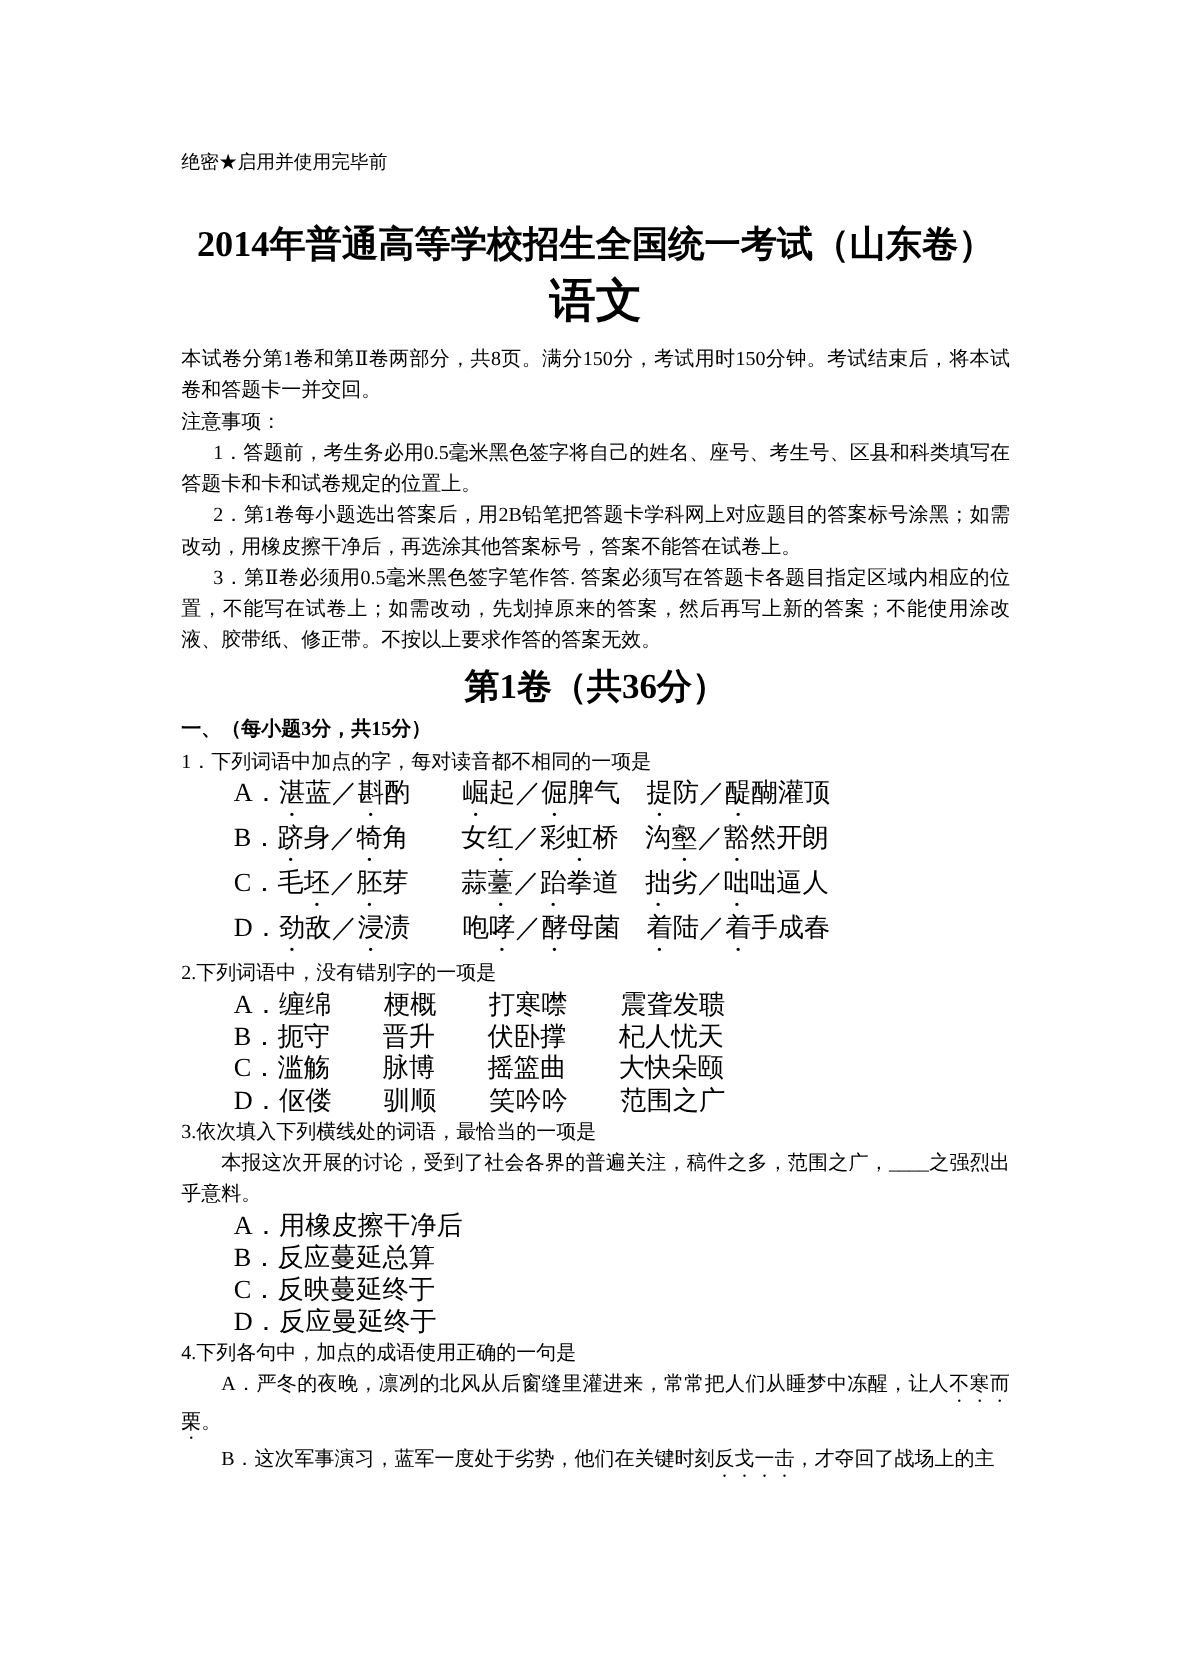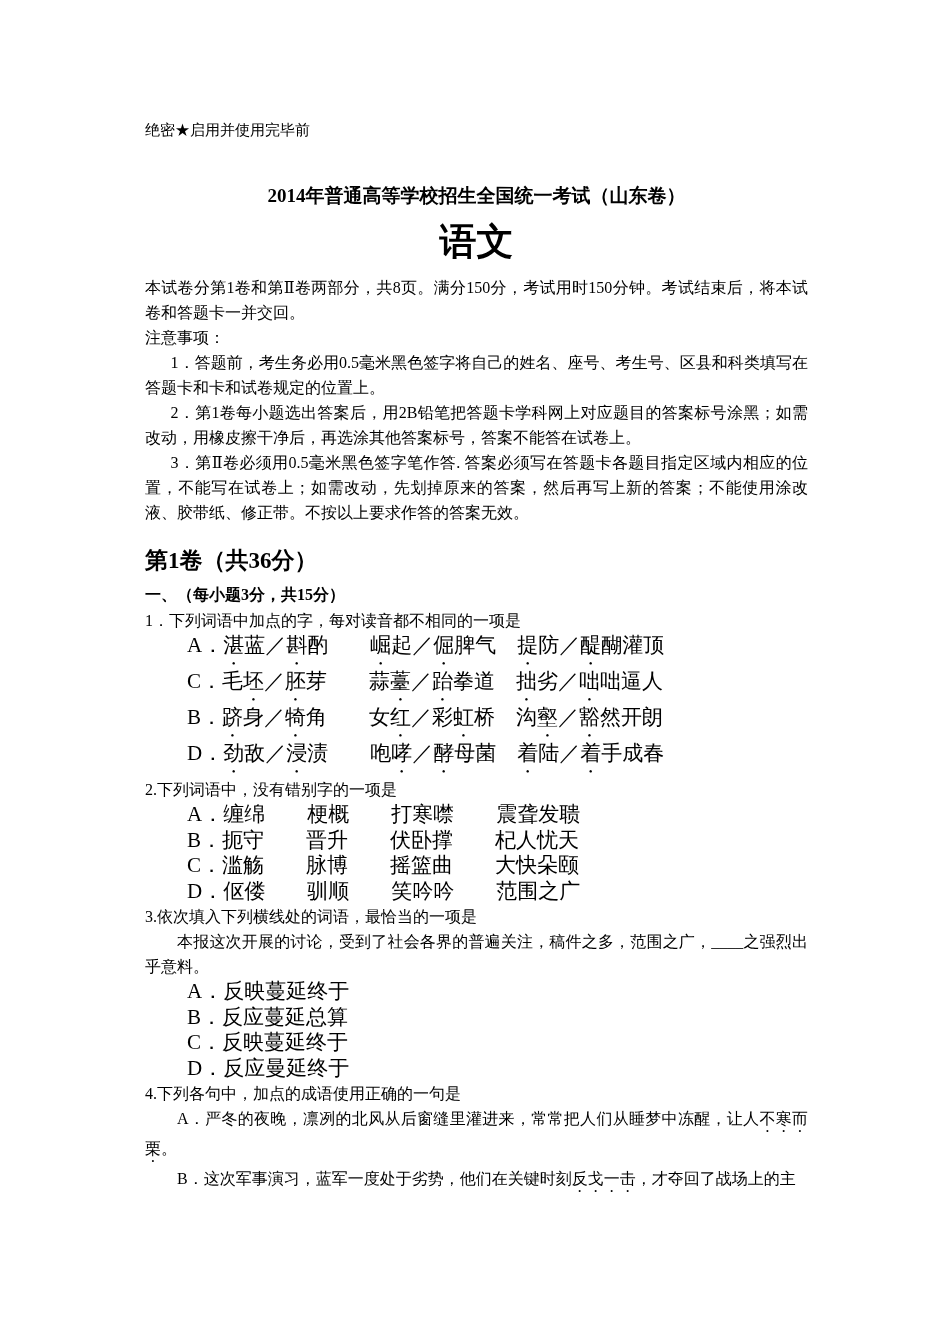--- a/index.html
+++ b/index.html
@@ -16,21 +16,21 @@
     height: 1344px;
     background: #ffffff;
     padding: 118px 142px 0 145px;
     overflow: hidden;
   }
   .classification {
     font-size: 15px;
     line-height: 25px;
   }
   .title {
-    font-size: 19px;
+    font-size: 29px;
     font-weight: 700;
     text-align: center;
     margin: 36px 0 0 0;
     line-height: 34px;
   }
   .subject {
     font-size: 37px;
     font-weight: 700;
     text-align: center;
     margin: 4px 0 8px 0;
@@ -45,24 +45,24 @@
   .indent-sm { text-indent: 1.6em; }
   .indent { text-indent: 2em; }
   .option-line {
     font-size: 21px;
     line-height: 25.5px;
     margin: 0;
     padding-left: 2em;
     white-space: nowrap;
   }
   .section-title {
-    font-size: 23px;
+    font-size: 28px;
     font-weight: 700;
-    text-align: left;
-    margin: 17px 0 2px 0;
+    text-align: center;
+    margin: 6px 0 2px 0;
     line-height: 38px;
   }
   .part-heading {
     font-size: 16px;
     font-weight: 700;
     line-height: 26px;
     margin: 0;
   }
   .dot {
     -webkit-text-emphasis: filled dot;
@@ -87,33 +87,33 @@
   <p class="para indent-sm">1．答题前，考生务必用0.5毫米黑色签字将自己的姓名、座号、考生号、区县和科类填写在答题卡和卡和试卷规定的位置上。</p>
   <p class="para indent-sm">2．第1卷每小题选出答案后，用2B铅笔把答题卡学科网上对应题目的答案标号涂黑；如需改动，用橡皮擦干净后，再选涂其他答案标号，答案不能答在试卷上。</p>
   <p class="para indent-sm">3．第Ⅱ卷必须用0.5毫米黑色签字笔作答. 答案必须写在答题卡各题目指定区域内相应的位置，不能写在试卷上；如需改动，先划掉原来的答案，然后再写上新的答案；不能使用涂改液、胶带纸、修正带。不按以上要求作答的答案无效。</p>
 
   <h2 class="section-title">第1卷（共36分）</h2>
 
   <p class="part-heading">一、（每小题3分，共15分）</p>
 
   <p class="para">1．下列词语中加点的字，每对读音都不相同的一项是</p>
   <p class="option-line"><span>A．</span><span class="dot">湛</span><span>蓝／</span><span class="dot">斟</span><span>酌　　</span><span class="dot">崛</span><span>起／</span><span class="dot">倔</span><span>脾气　</span><span class="dot">提</span><span>防／</span><span class="dot">醍</span><span>醐灌顶</span></p>
+  <p class="option-line"><span>B．</span><span class="dot">跻</span><span>身／</span><span class="dot">犄</span><span>角　　</span><span>女</span><span class="dot">红</span><span>／彩</span><span class="dot">虹</span><span>桥　</span><span>沟</span><span class="dot">壑</span><span>／</span><span class="dot">豁</span><span>然开朗</span></p>
   <p class="option-line"><span>C．</span><span>毛</span><span class="dot">坯</span><span>／</span><span class="dot">胚</span><span>芽　　</span><span>蒜</span><span class="dot">薹</span><span>／</span><span class="dot">跆</span><span>拳道　</span><span class="dot">拙</span><span>劣／</span><span class="dot">咄</span><span>咄逼人</span></p>
-  <p class="option-line"><span>B．</span><span class="dot">跻</span><span>身／</span><span class="dot">犄</span><span>角　　</span><span>女</span><span class="dot">红</span><span>／彩</span><span class="dot">虹</span><span>桥　</span><span>沟</span><span class="dot">壑</span><span>／</span><span class="dot">豁</span><span>然开朗</span></p>
   <p class="option-line"><span>D．</span><span class="dot">劲</span><span>敌／</span><span class="dot">浸</span><span>渍　　</span><span>咆</span><span class="dot">哮</span><span>／</span><span class="dot">酵</span><span>母菌　</span><span class="dot">着</span><span>陆／</span><span class="dot">着</span><span>手成春</span></p>
 
   <p class="para">2.下列词语中，没有错别字的一项是</p>
   <p class="option-line">A．缠绵　　梗概　　打寒噤　　震聋发聩</p>
   <p class="option-line">B．扼守　　晋升　　伏卧撑　　杞人忧天</p>
   <p class="option-line">C．滥觞　　脉博　　摇篮曲　　大快朵颐</p>
   <p class="option-line">D．伛偻　　驯顺　　笑吟吟　　范围之广</p>
 
   <p class="para">3.依次填入下列横线处的词语，最恰当的一项是</p>
   <p class="para indent">本报这次开展的讨论，受到了社会各界的普遍关注，稿件之多，范围之广，____之强烈出乎意料。</p>
-  <p class="option-line">A．反映蔓延终于</p>
+  <p class="option-line">A．用橡皮擦干净后</p>
   <p class="option-line">B．反应蔓延总算</p>
   <p class="option-line">C．反映蔓延终于</p>
   <p class="option-line">D．反应曼延终于</p>
 
   <p class="para">4.下列各句中，加点的成语使用正确的一句是</p>
   <p class="para indent"><span>A．严冬的夜晚，凛冽的北风从后窗缝里灌进来，常常把人们从睡梦中冻醒，让人</span><span class="dot">不寒而栗</span><span>。</span></p>
   <p class="para indent"><span>B．这次军事演习，蓝军一度处于劣势，他们在关键时刻</span><span class="dot">反戈一击</span><span>，才夺回了战场上的主</span></p>
 
 </div>
 

